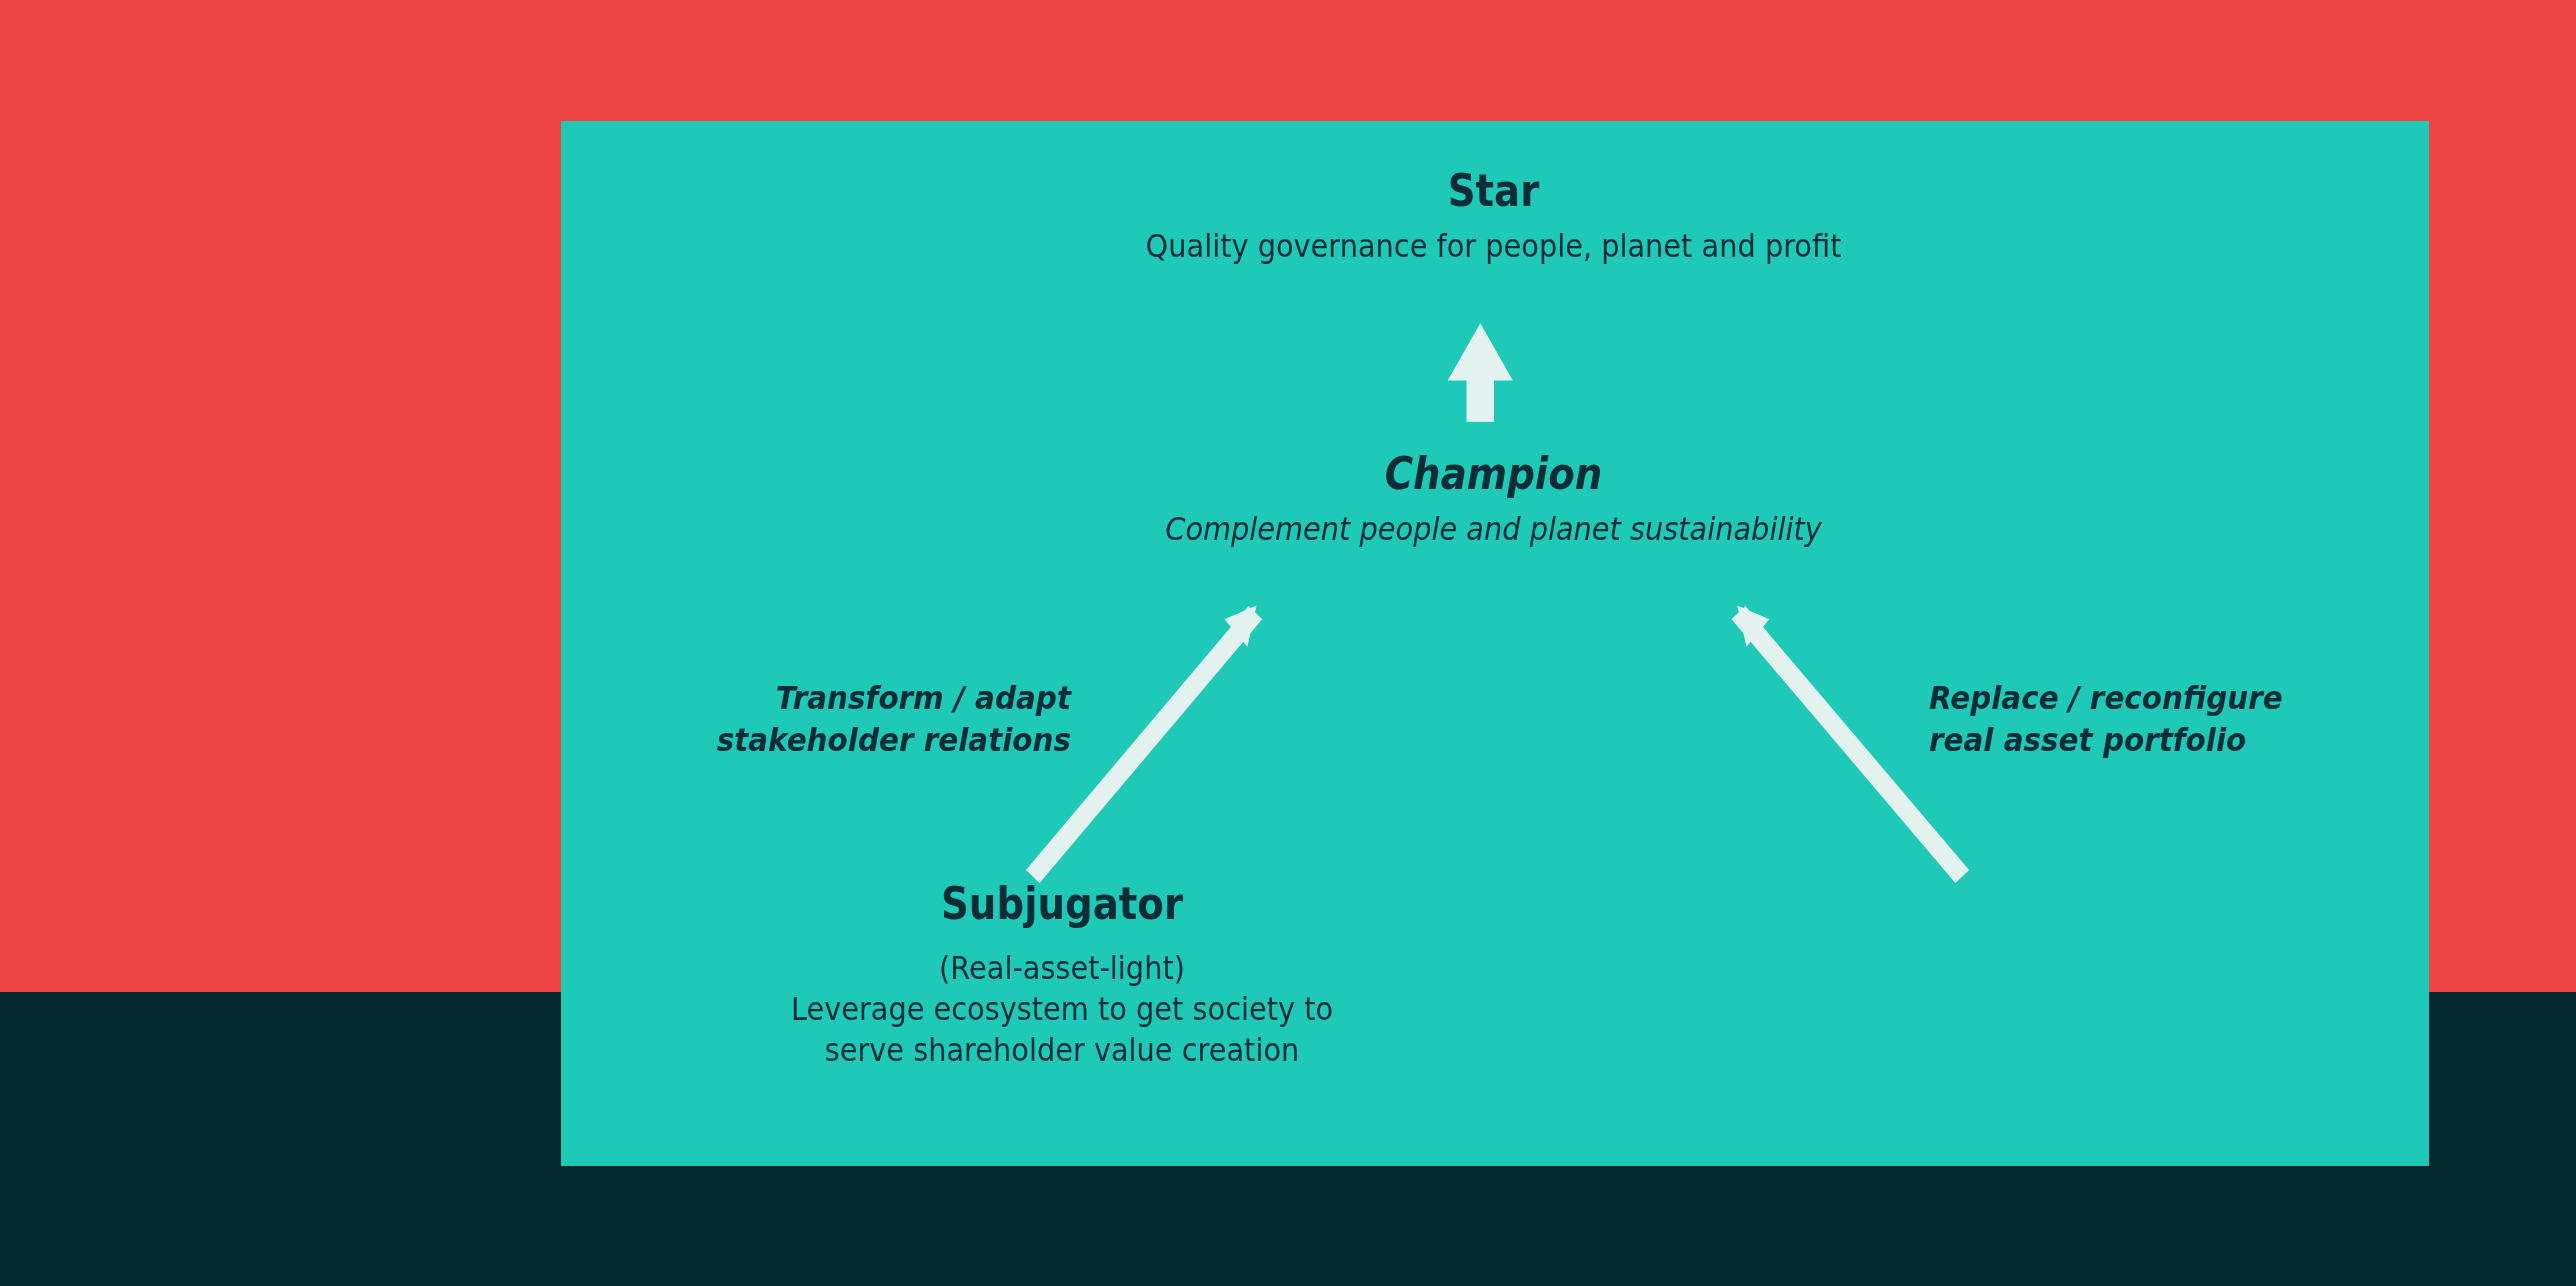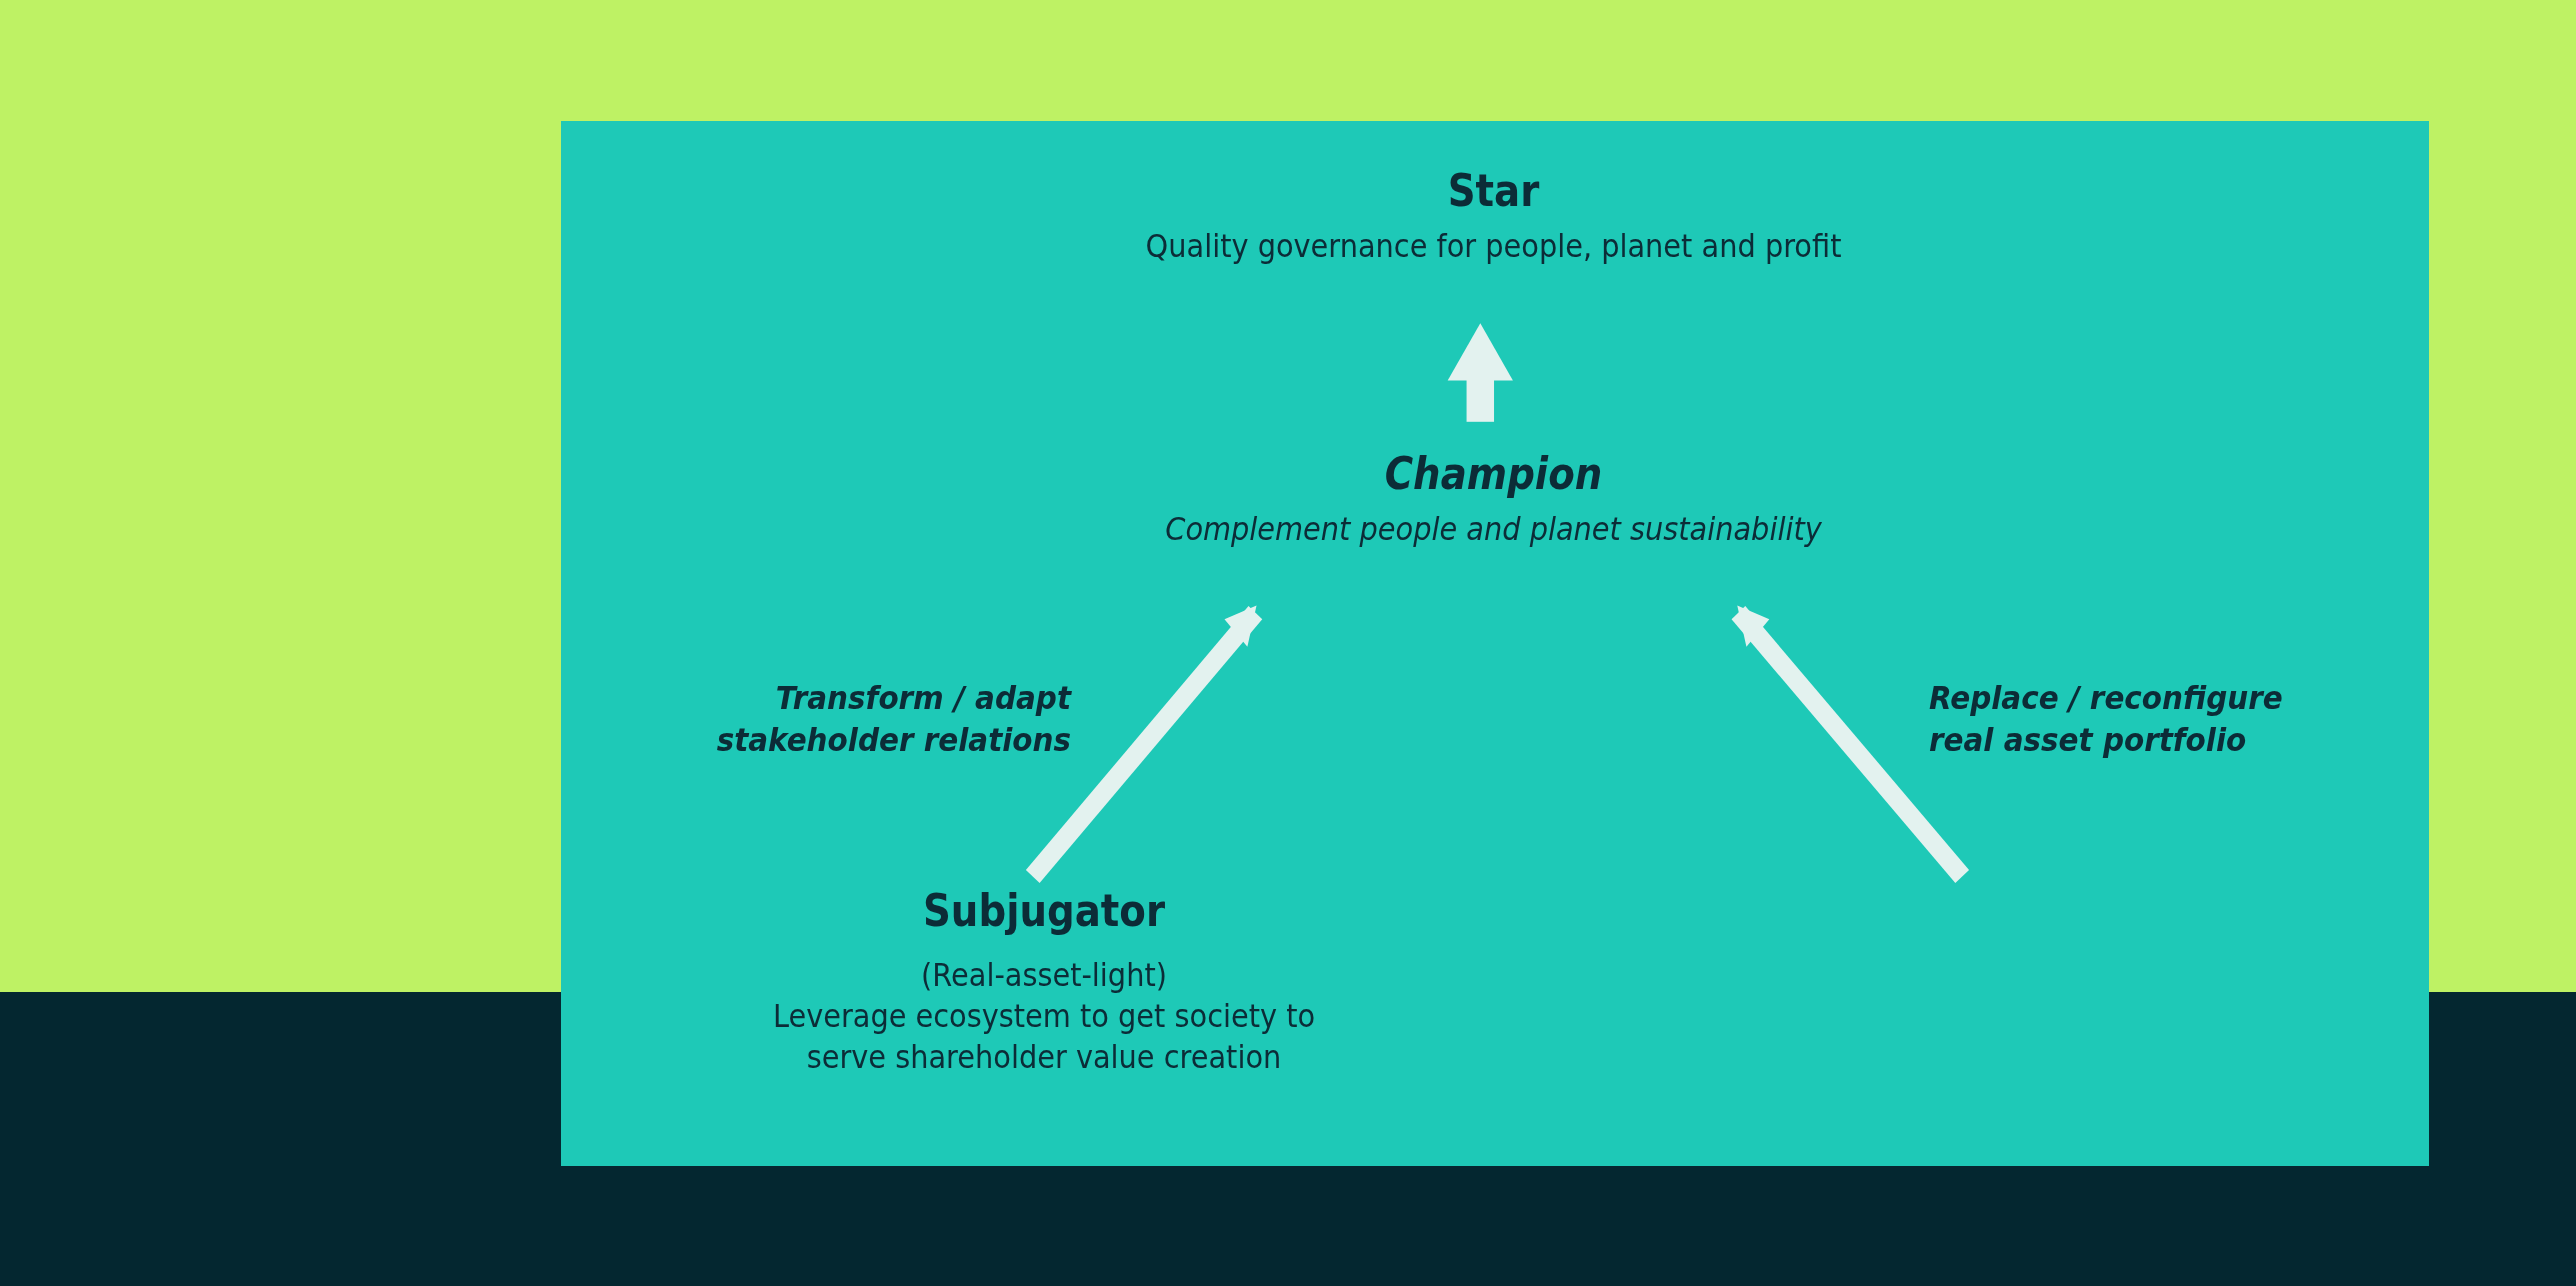--- a/index.html
+++ b/index.html
@@ -10,21 +10,21 @@
   body {
     width: 2576px;
     height: 1286px;
     font-family: "DejaVu Sans", sans-serif;
     overflow: hidden;
   }
   #stage {
     position: relative;
     width: 2576px;
     height: 992px;
-    background: #bef264;
+    background: #ef4444;
   }
   .axis-col {
     position: absolute;
     left: 0;
     width: 475px;
   }
   #axis-positive { top: 166px; }
   #axis-societal { top: 550px; }
   #axis-negative { top: 927px; }
 
@@ -68,21 +68,21 @@
     line-height: 1.28;
     transform: scaleX(0.90);
     white-space: nowrap;
   }
 
   
   #node-star  { left: 801px; top: 169px;  width: 1385px; }
   
   #node-champ { left: 801px; top: 452px;  width: 1385px; font-style: italic; }
   
-  #node-subj  { left: 626px; top: 882px; width: 836px; margin-top: 7px; }
+  #node-subj  { left: 644px; top: 882px; width: 836px; }
   
   #node-expl  { left: 1568px; top: 882px; width: 836px; }
 
   #node-subj .node-sub, #node-expl .node-sub { margin-top: 0; }
   .bottom-body { margin-top: 5.7px; }
 
   
   .edge-caption {
     position: absolute;
     color: #0c2c37;

